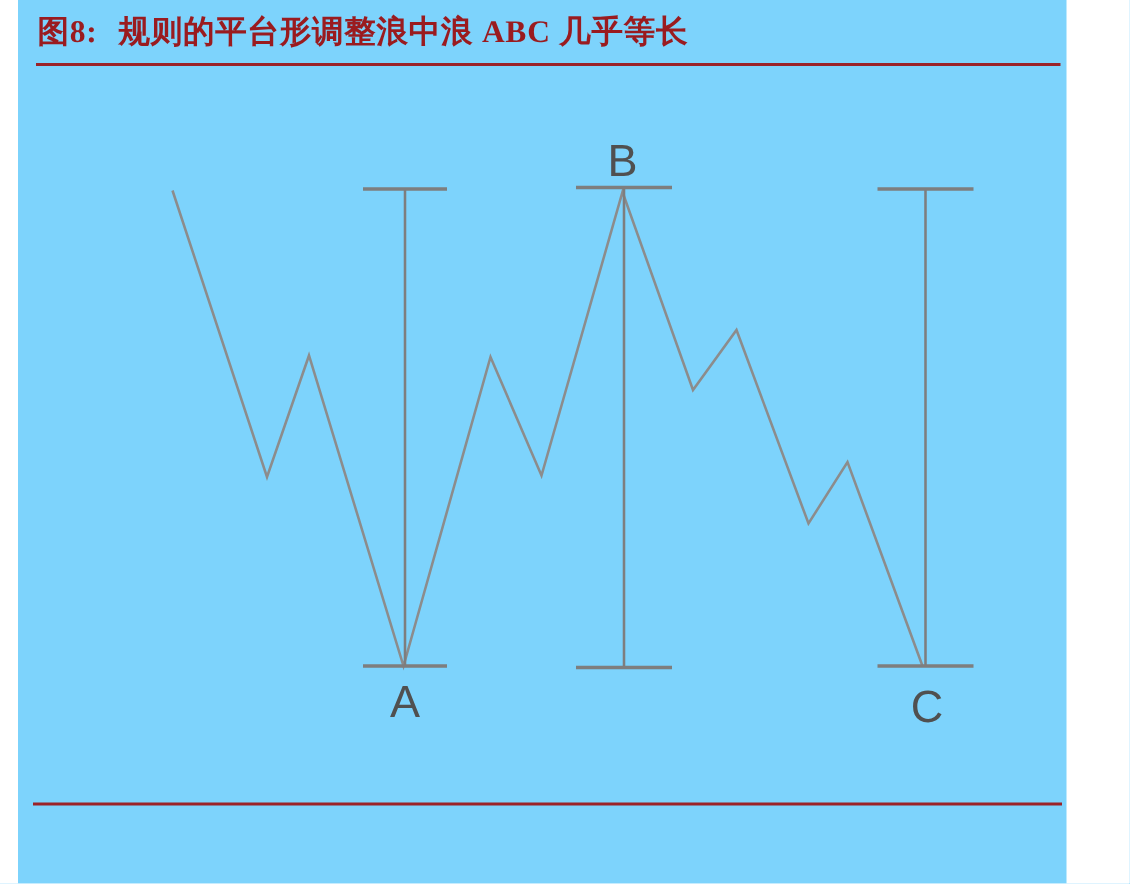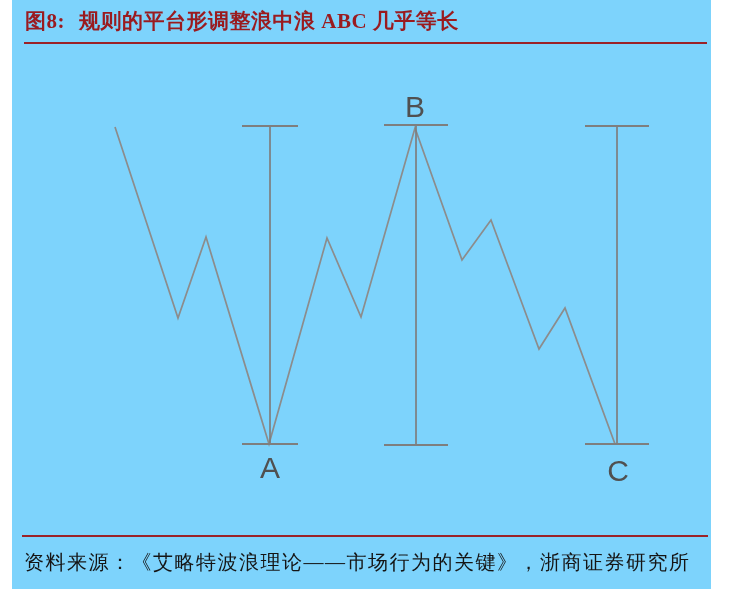--- a/index.html
+++ b/index.html
@@ -75,15 +75,14 @@
         <line x1="573" y1="126" x2="637" y2="126" stroke="#7e7e7e" stroke-width="2.2"></line>
         <line x1="573" y1="444" x2="637" y2="444" stroke="#7e7e7e" stroke-width="2.2"></line>
       </g>
       <text x="403" y="117" text-anchor="middle" fill="#505050" font-size="30" font-family="&quot;Liberation Sans&quot;, &quot;DejaVu Sans&quot;, sans-serif">B</text>
       <text x="258" y="478" text-anchor="middle" fill="#505050" font-size="30" font-family="&quot;Liberation Sans&quot;, &quot;DejaVu Sans&quot;, sans-serif">A</text>
       <text x="606" y="481" text-anchor="middle" fill="#505050" font-size="30" font-family="&quot;Liberation Sans&quot;, &quot;DejaVu Sans&quot;, sans-serif">C</text>
     </svg>
 
   <div class="rule rule-bottom" style="background: rgb(155, 34, 39);"></div>
 
-  <div class="fig-footer">资料来源：《艾略特波浪理论——市场行为的关键》，浙商证券研究所</div>
 
 </div>
 
 </body></html>

